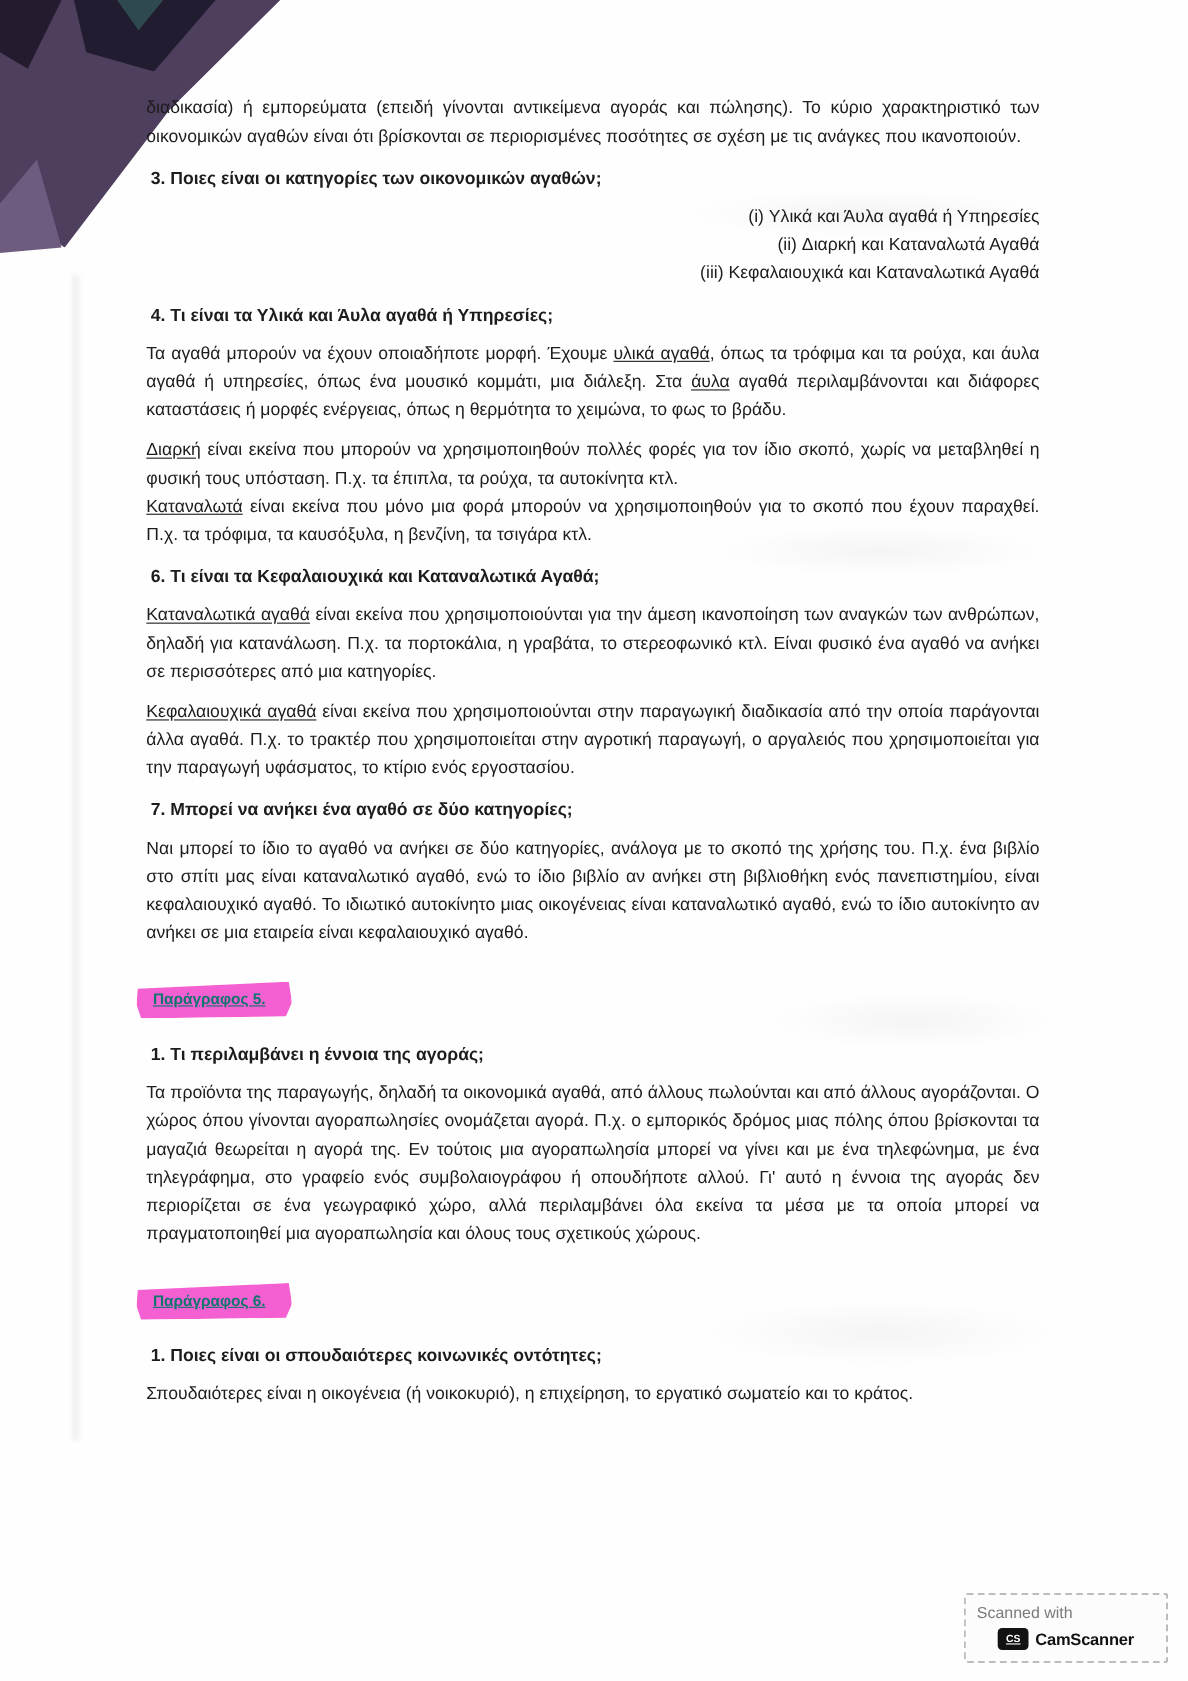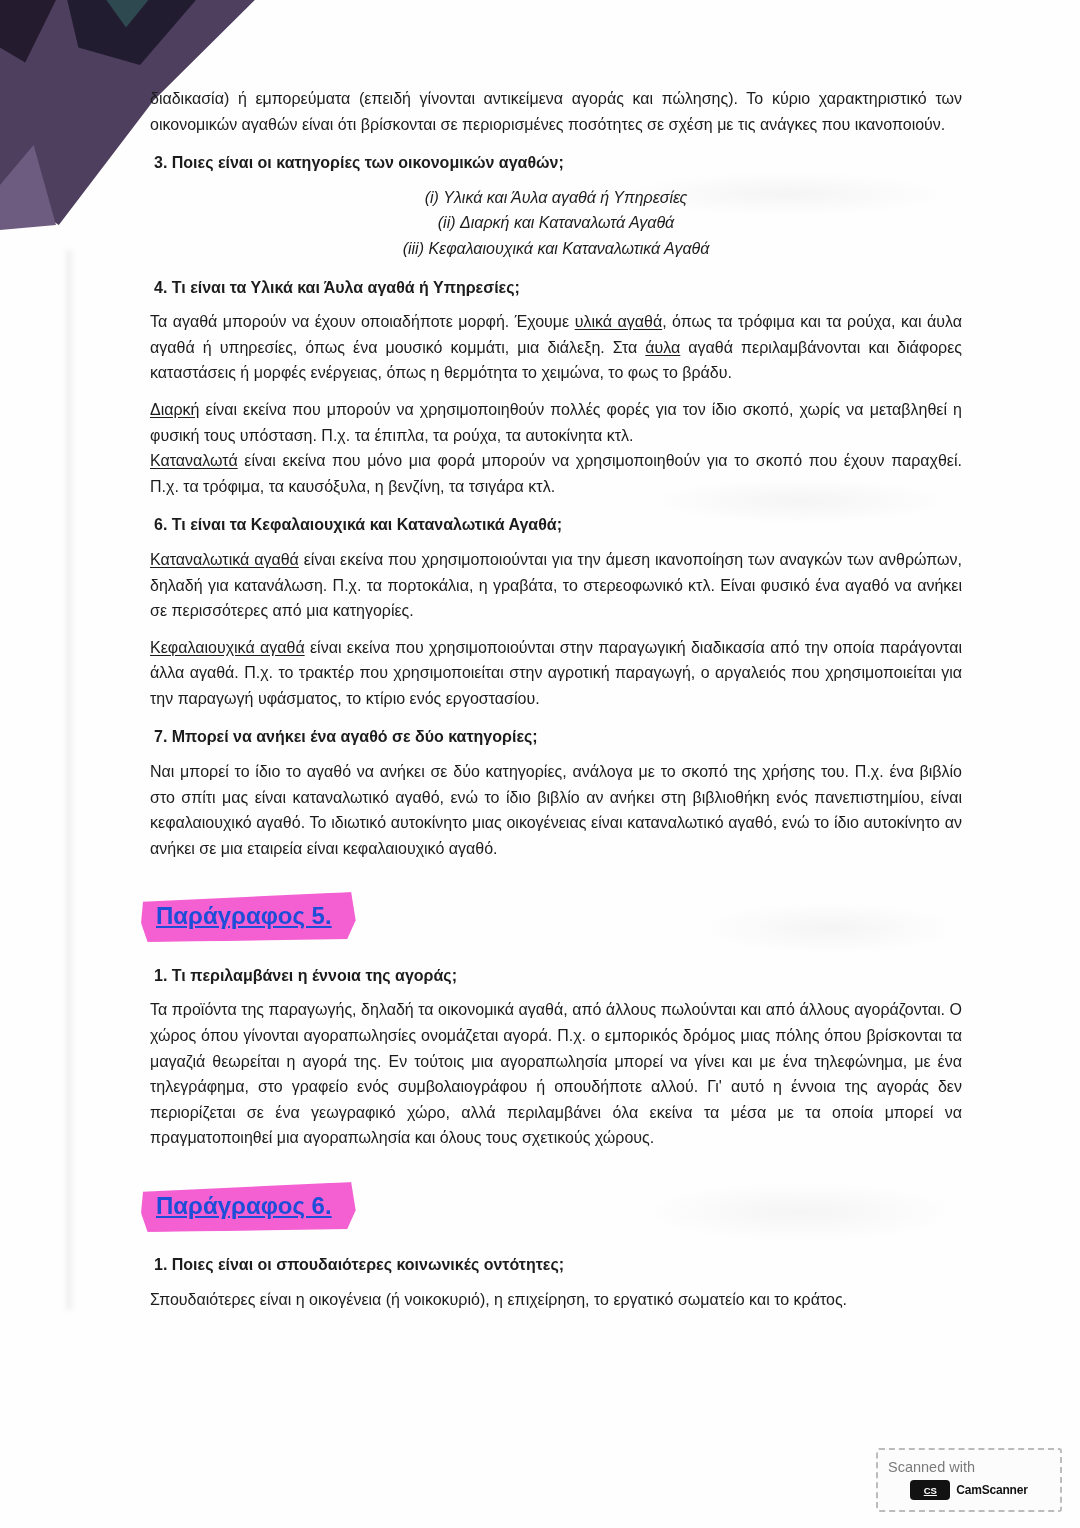--- a/index.html
+++ b/index.html
@@ -31,49 +31,49 @@
     background: linear-gradient(to right, rgba(90,80,100,0.10), rgba(0,0,0,0));
     filter: blur(2px); pointer-events: none; }
   .artifact { position: absolute; pointer-events: none;
     background: radial-gradient(ellipse at center, rgba(120,120,120,0.07), rgba(120,120,120,0) 70%); }
   .a1 { left: 620px; top: 172px; width: 330px; height: 44px; }
   .a2 { left: 650px; top: 478px; width: 300px; height: 46px; }
   .a3 { left: 700px; top: 902px; width: 260px; height: 52px; }
   .a4 { left: 640px; top: 1182px; width: 320px; height: 60px; }
 
   
-  .content { position: absolute; left: 150px; top: 86px; width: 812px;
+  .content { position: absolute; left: 133px; top: 86px; width: 812px;
     font-size: 16px; line-height: 1.6; }
   .content p { margin: 0 0 11px 0; text-align: justify; }
   .qh { font-weight: 700; margin: 13px 0 9px 4px; }
   .list { margin: 0 0 11px 0; }
-  .list > div { text-align: center; font-style: italic; }
+  .list > div { text-align: right; }
   u { text-underline-offset: 2px; }
 
   
   .section-block { margin-top: 34px; margin-bottom: 24px; }
   .marker { position: relative; z-index: 0; display: inline-block;
-    font-size: 24px; font-weight: 700; text-decoration: underline;
-    padding: 2px 8px 3px 6px; color: #1d4ed8; }
+    font-size: 14px; font-weight: 700; text-decoration: underline;
+    padding: 2px 8px 3px 6px; color: #0f766e; }
   .marker::before { content: ""; position: absolute; z-index: -1;
     top: -2px; right: -16px; bottom: -3px; left: -9px;
     background: var(--highlight-pink, #f45fd2);
     clip-path: polygon(1% 16%, 98% 0%, 100% 58%, 96% 97%, 3% 100%, 0% 60%);
     transform: rotate(-0.5deg); }
 
   
   .cam-badge { position: absolute; right: 18px; bottom: 16px; width: 162px;
     padding: 9px 10px 10px 10px; background: #fcfcfc;
     border: 2px dashed #bcbcbc; border-radius: 3px; text-align: left; }
   .scanned-with { color: #7a7a7a; font-size: 14.5px; }
   .brand-row { margin-top: 5px; display: flex; align-items: center; justify-content: center; gap: 6px; }
-  .cs-icon { width: 40px; height: 20px; background: #121212; color: #ffffff;
+  .cs-icon { width: 28px; height: 20px; background: #121212; color: #ffffff;
     border-radius: 4px; font-size: 9.5px; font-weight: 700;
     display: inline-flex; align-items: center; justify-content: center; text-decoration: underline; }
-  .brand { font-size: 12px; font-weight: 700; color: #111111; letter-spacing: -0.2px; }
+  .brand { font-size: 15px; font-weight: 700; color: #111111; letter-spacing: -0.2px; }
 </style>
 </head>
 <body>
 
 <div class="page">
 
   <div class="corner">
     <div class="corner-outer"></div>
     <div class="corner-dark"></div>
     <div class="corner-teal"></div>

